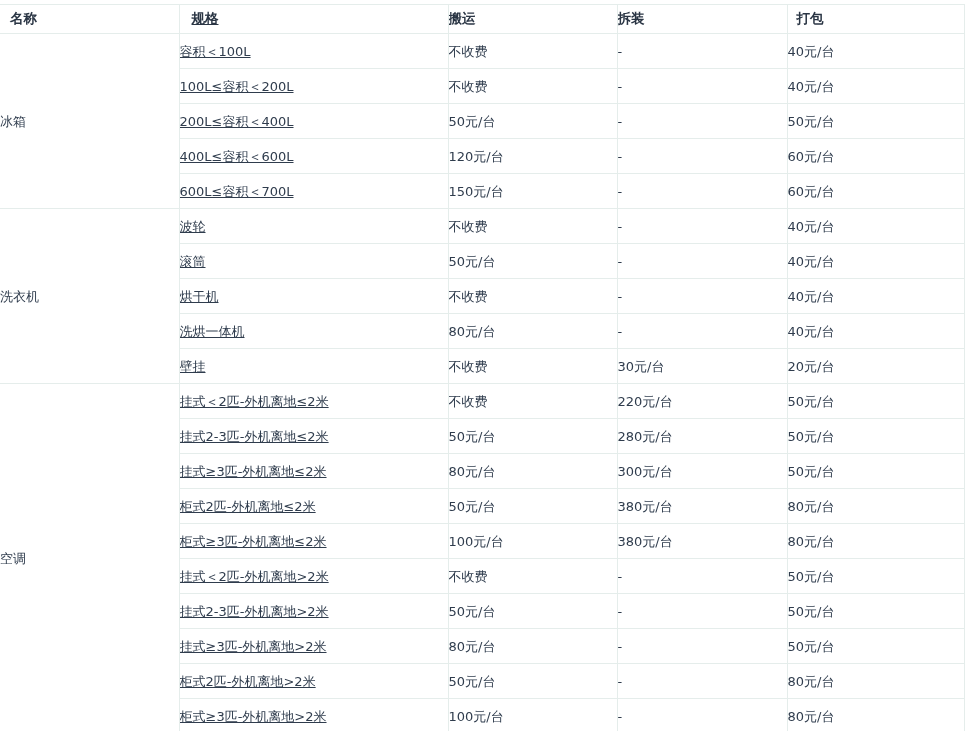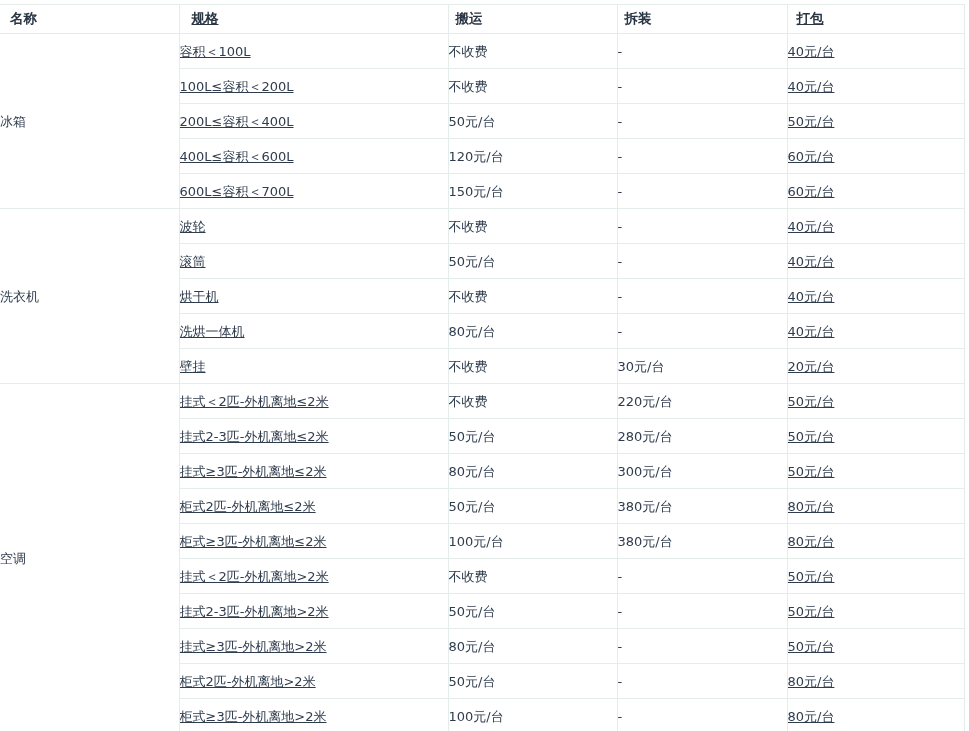--- a/index.html
+++ b/index.html
@@ -46,23 +46,23 @@
     height: 28px;
     font-weight: bold;
     color: #2a3544;
     font-size: 13.5px;
   }
   table.price-table td { height: 34px; }
 
   
   table.price-table th:nth-child(1), td.name-col { padding-left: 10px; margin-top: 24px; }
   table.price-table th:nth-child(2), td.spec-col { padding-left: 12px; text-decoration: underline; }
-  table.price-table th:nth-child(3), td.move-col { padding-left: 7px; }
-  table.price-table th:nth-child(4), td.dis-col  { padding-left: 7px; }
-  table.price-table th:nth-child(5), td.pack-col { padding-left: 9px; text-decoration: underline; }
+  table.price-table th:nth-child(3), td.move-col { }
+  table.price-table th:nth-child(4), td.dis-col  { }
+  table.price-table th:nth-child(5), td.pack-col { padding-left: 9px; }
 
   td.group-cell {
     padding-left: 12px;
     vertical-align: middle;
   }
 </style>
 </head>
 <body>
 
 <div class="table-wrap">

